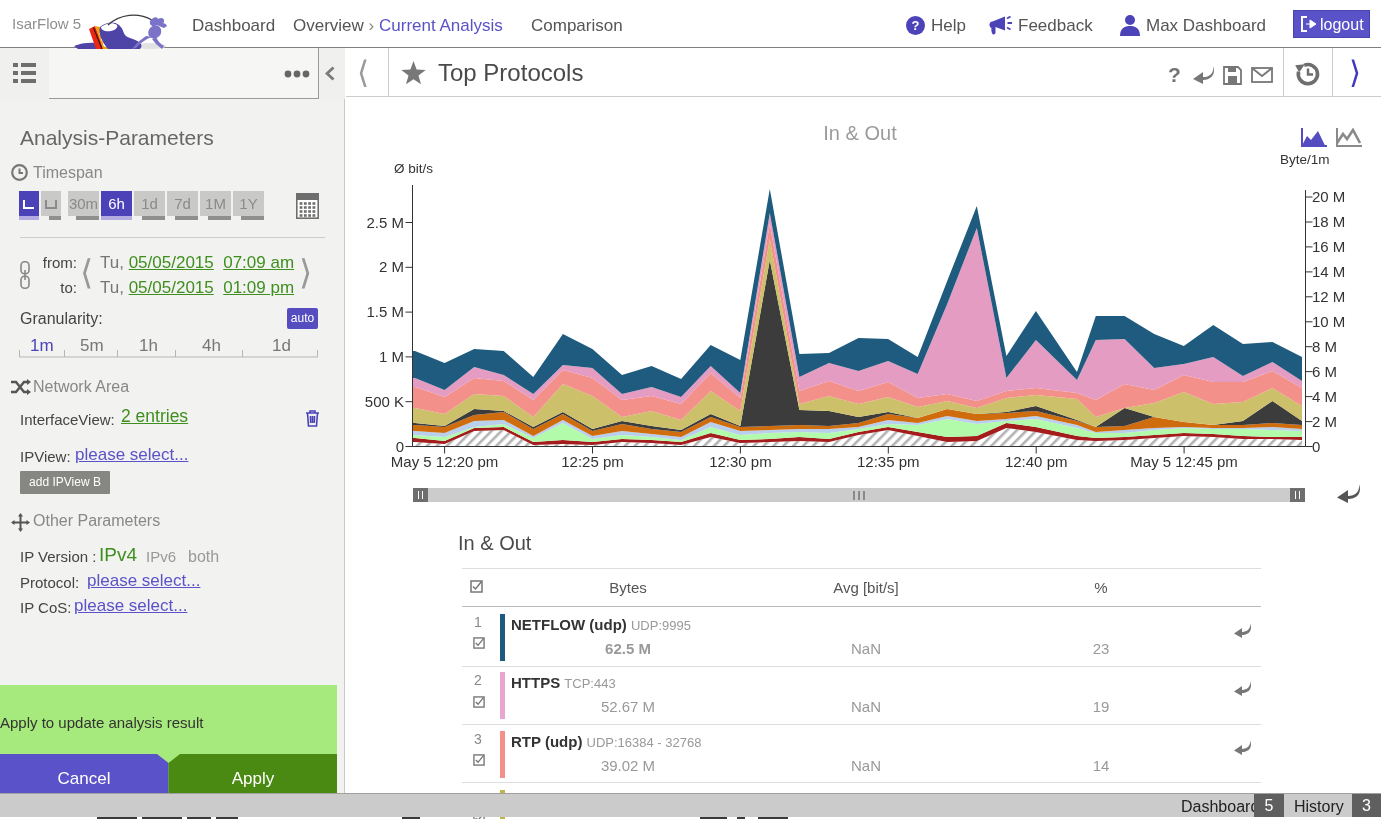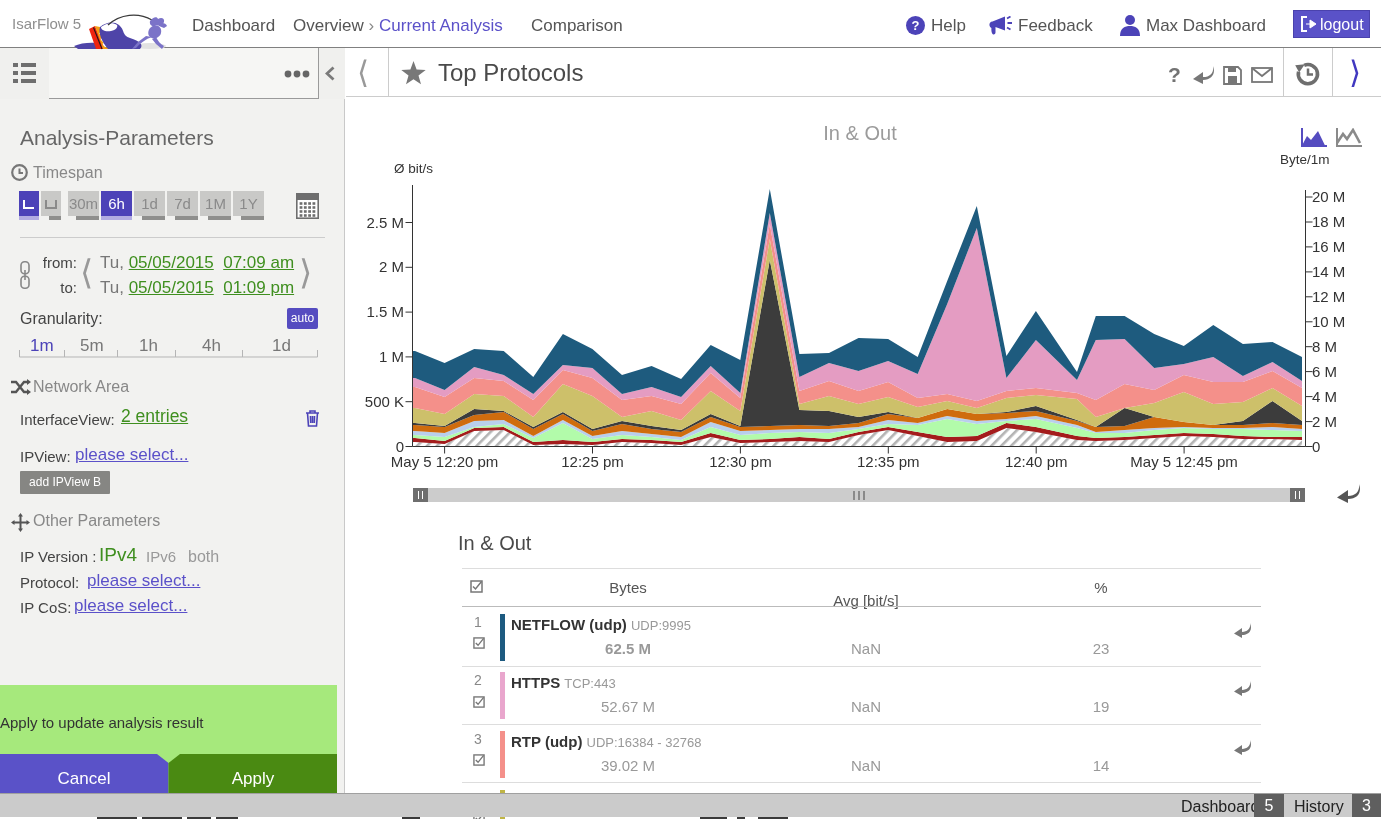--- a/index.html
+++ b/index.html
@@ -325,21 +325,21 @@
  <path d="M23 2 C24 9 20 14 12 14 L12 8 L1 15.5 L12 21 L12 17 C22 17 26 10 23 2 Z" fill="#555"></path>
 </svg>
 
 <div class="abs" style="left:458px;top:532px;font-size:20px;color:#4a4a4a;z-index:8;">In &amp; Out</div>
 <div class="abs" style="left:462px;top:568px;width:799px;border-top:1px solid #ddd;z-index:8;"></div>
 <svg class="abs" style="left:470px;top:580px;z-index:8;" width="13" height="13" viewBox="0 0 13 13">
     <rect x="1" y="1" width="11" height="11" fill="none" stroke="#777" stroke-width="1.5"></rect>
     <path d="M3 6.5 L5.5 9 L11.5 1.5" fill="none" stroke="#777" stroke-width="1.5"></path>
   </svg>
 <div class="abs" style="left:528px;top:579px;width:200px;text-align:center;font-size:15px;color:#555;z-index:8;">Bytes</div>
-<div class="abs" style="left:766px;top:579px;width:200px;text-align:center;font-size:15px;color:#555;z-index:8;margin-top:13px;">Avg [bit/s]</div>
+<div class="abs" style="left:766px;top:579px;width:200px;text-align:center;font-size:15px;color:#555;z-index:8;">Avg [bit/s]</div>
 <div class="abs" style="left:1001px;top:579px;width:200px;text-align:center;font-size:15px;color:#555;z-index:8;">%</div>
 <div class="abs" style="left:462px;top:606px;width:799px;border-top:1px solid #bbb;z-index:8;"></div>
 <div class="abs" style="left:471px;top:614px;width:14px;text-align:center;font-size:14px;color:#888;z-index:8;">1</div>
 <svg class="abs" style="left:473px;top:637px;z-index:8;" width="12" height="12" viewBox="0 0 13 13">
     <rect x="1" y="1" width="11" height="11" fill="none" stroke="#777" stroke-width="1.5"></rect>
     <path d="M3 6.5 L5.5 9 L11.5 1.5" fill="none" stroke="#777" stroke-width="1.5"></path>
   </svg>
 <div class="abs" style="left:500px;top:614px;width:5px;height:47px;background:#1d5a80;z-index:8;"></div>
 <div class="abs" style="left:511px;top:616px;font-size:15px;color:#333;z-index:8;"><b>NETFLOW (udp)</b> <span style="font-size:13px;color:#999;">UDP:9995</span></div>
 <div class="abs" style="left:528px;top:640px;width:200px;text-align:center;font-size:15px;color:#999;z-index:8;font-weight:bold;">62.5 M</div>

